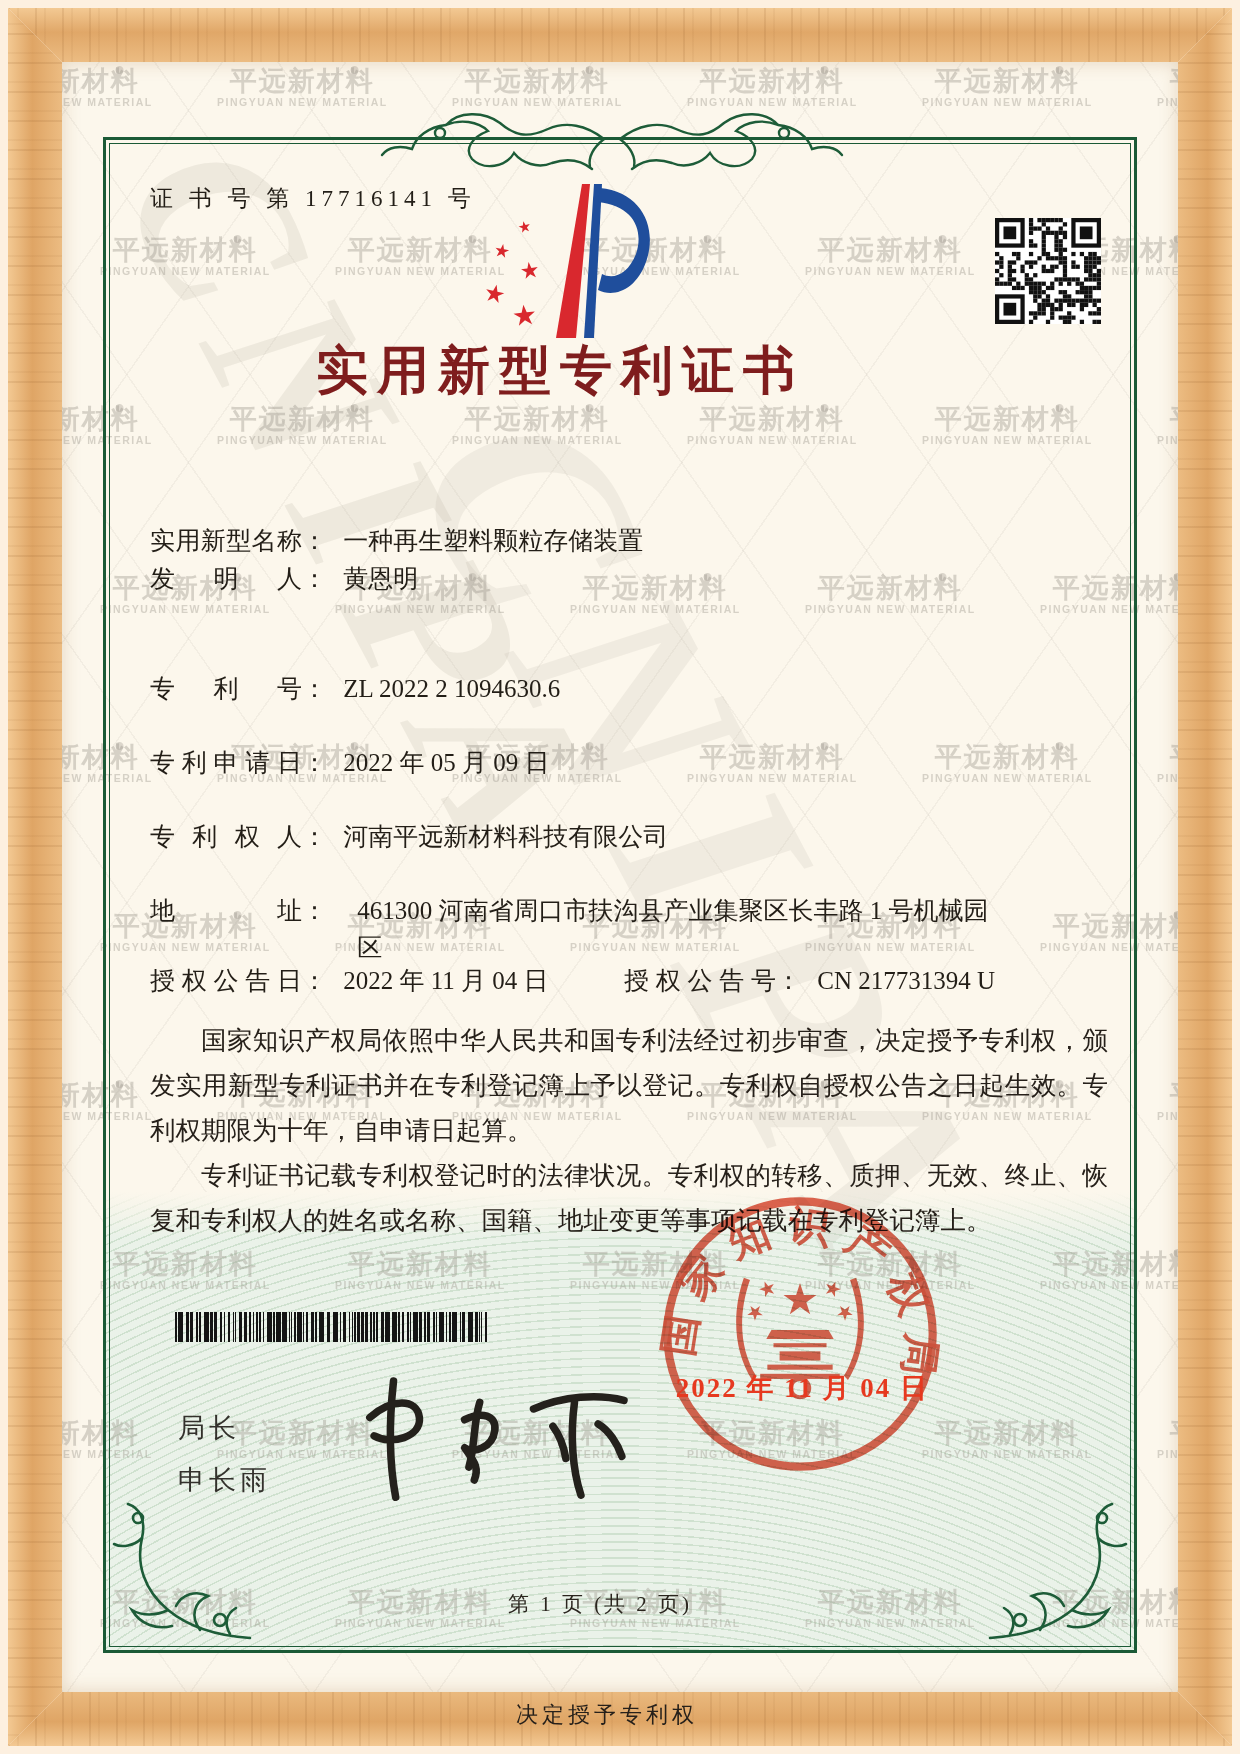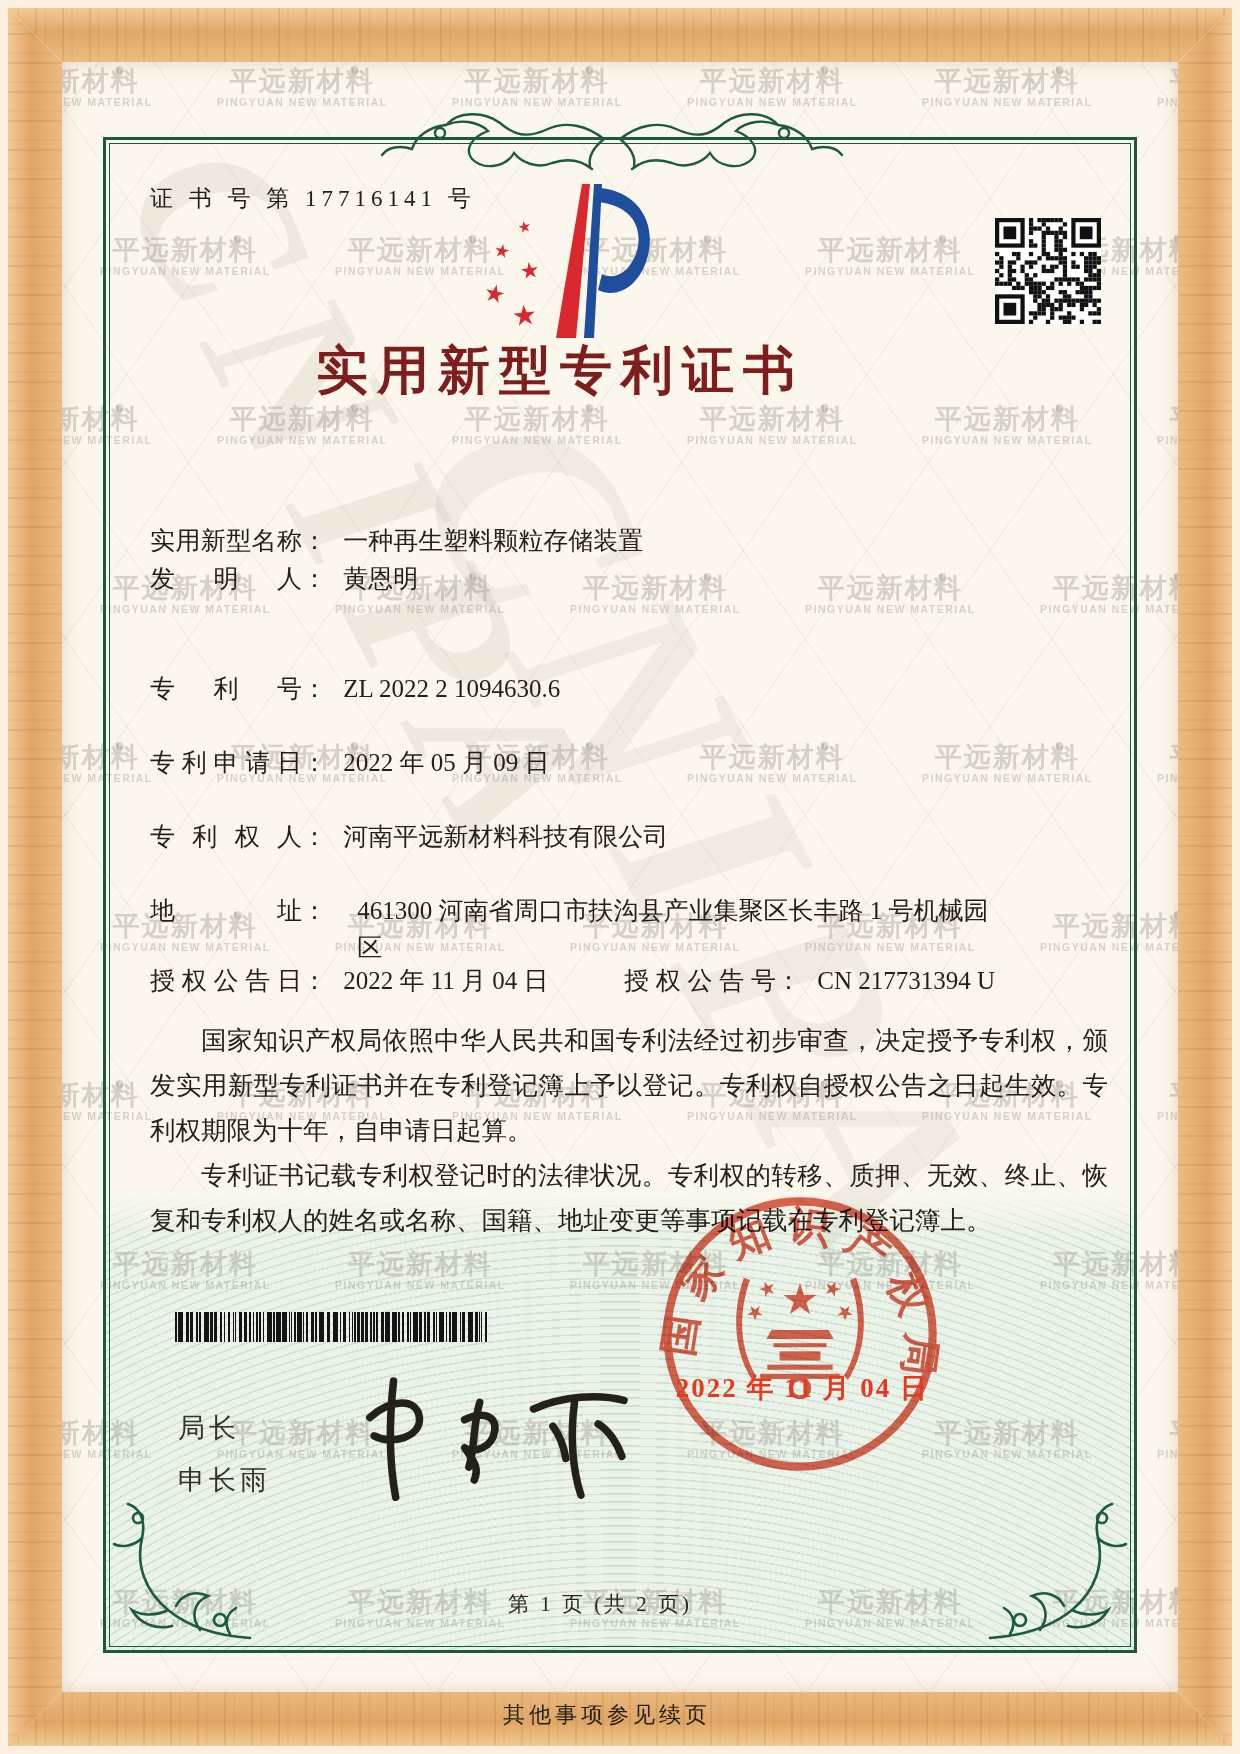--- a/index.html
+++ b/index.html
@@ -759,21 +759,21 @@
         <path d="M118 32 C112 52 114 70 108 92"></path>
         <path d="M104 48 C120 40 134 44 132 58 C130 74 112 80 104 74 C112 86 118 92 113 104"></path>
         <path d="M168 38 C196 26 228 24 252 30"></path>
         <path d="M206 32 C202 62 204 94 212 118"></path>
         <path d="M186 54 C192 62 196 72 198 84"></path>
         <path d="M228 52 C238 58 246 70 250 82"></path>
       </g>
     </svg>
 
     <div class="pagefooter">第 1 页 (共 2 页)</div>
-    <div class="contnote">其他事项参见续页</div>
+    <div class="contnote">决定授予专利权</div>
   </div>
 
   <svg class="seal" width="296" height="296" viewBox="0 0 290 290">
     <circle cx="145" cy="145" r="130" fill="none" stroke="#de5540" stroke-width="8" opacity="0.9"></circle>
     <defs>
       <path id="sealArc" d="M 44,182 A 104,104 0 1 1 246,182" fill="none"></path>
       <path id="st" d="M0,-1 L0.224,-0.309 0.951,-0.309 0.363,0.118 0.588,0.809 0,0.382 -0.588,0.809 -0.363,0.118 -0.951,-0.309 -0.224,-0.309 Z"></path>
     </defs>
     <text font-size="40" font-weight="bold" fill="#de5540" opacity="0.92" letter-spacing="14" font-family="Liberation Serif, DejaVu Serif, serif">
       <textPath href="#sealArc" startOffset="14">国家知识产权局</textPath>

